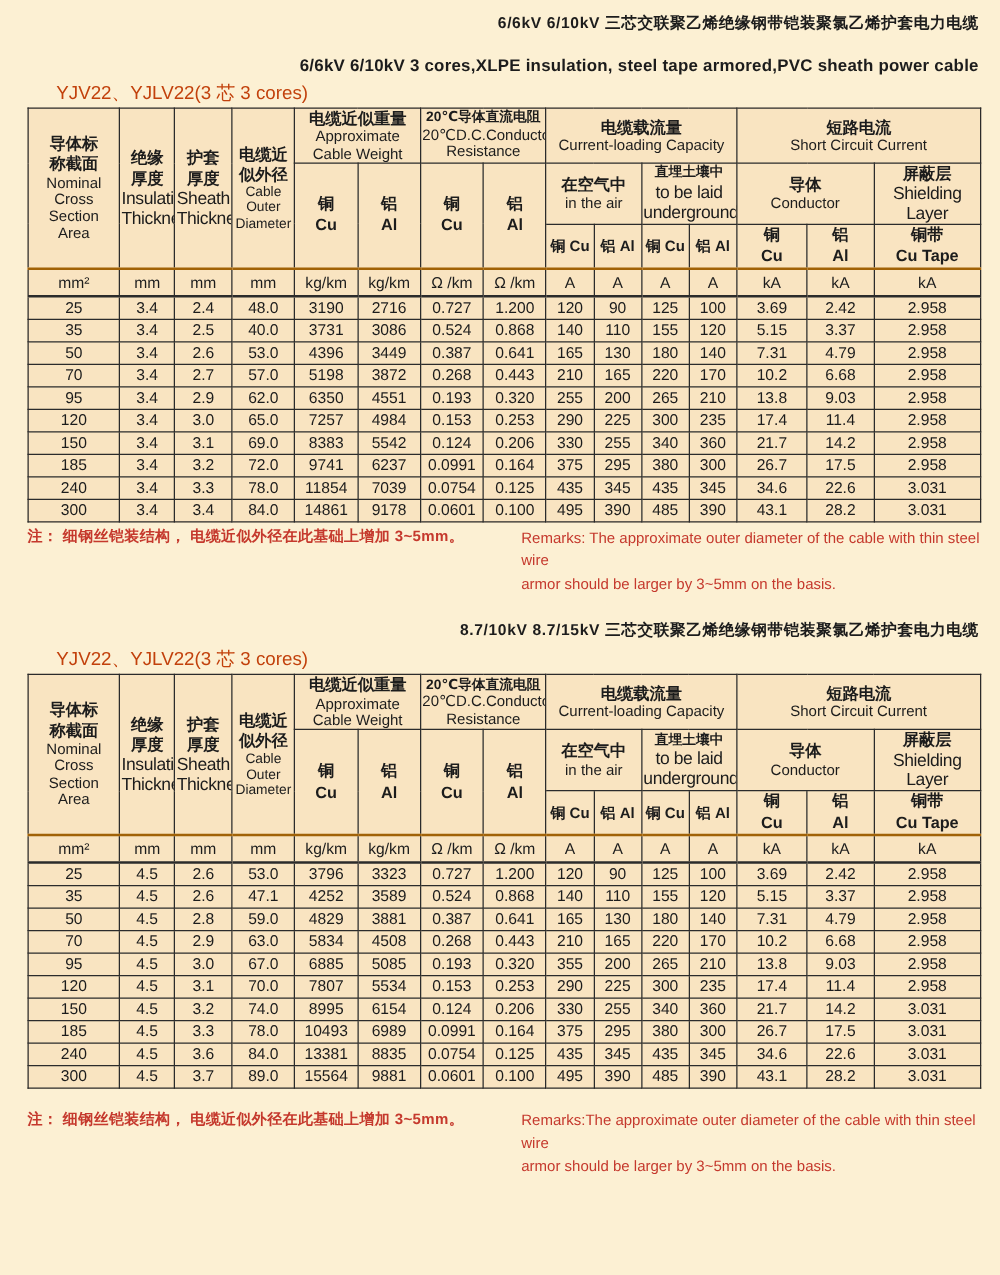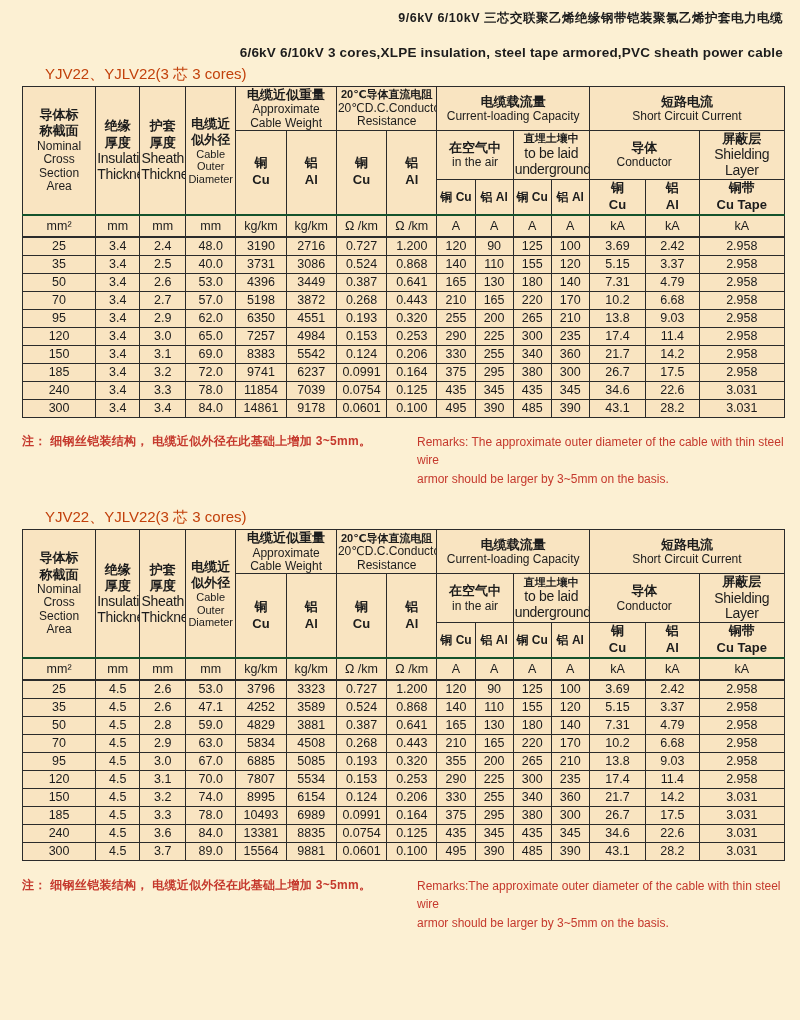--- a/index.html
+++ b/index.html
@@ -27,38 +27,38 @@
   }
   .zh{display:block;font-size:13px;font-weight:bold;white-space:pre-line;line-height:1.25;}
   .en{display:block;font-size:12px;font-weight:normal;white-space:pre-line;line-height:1.12;}
   .en.sm{font-size:14px;letter-spacing:-.3px;}
   .en.md{font-size:11px;}
   .zh.sm{font-size:11px;}
   .metal .zh{font-size:13px;line-height:1.3;}
   .metal-inline{font-size:12px;font-weight:bold;white-space:nowrap;}
   tr.units td{
     height:20px;font-size:12.5px;font-weight:normal;
-    border-top:2px solid #14532d;border-bottom:2px solid #2b2b2b;
+    border-top:2px solid #a16207;border-bottom:2px solid #2b2b2b;
   }
   tbody.data td{height:17px;font-size:12.5px;}
 
-  .remarks{display:flex;margin:15px 0 0 0;color:#c5392d;}
+  .remarks{display:flex;margin:3px 0 0 0;color:#c5392d;}
   .remark-zh{width:395px;font-size:12px;font-weight:bold;letter-spacing:.3px;}
   .remark-en{flex:1;font-size:12px;white-space:pre-line;line-height:1.55;}
   .section2{margin-top:20px;}
   .section2 .remarks{margin-top:16px;}
 </style>
 </head>
 <body>
 
 <div class="page">
 
   <section>
     <div class="titles">
-      <div class="title-zh">9/6kV 6/10kV 三芯交联聚乙烯绝缘钢带铠装聚氯乙烯护套电力电缆</div>
+      <div class="title-zh">6/6kV 6/10kV 三芯交联聚乙烯绝缘钢带铠装聚氯乙烯护套电力电缆</div>
       <div class="title-en">6/6kV 6/10kV 3 cores,XLPE insulation, steel tape armored,PVC sheath power cable</div>
     </div>
     <div class="model">YJV22、YJLV22(3 芯  3 cores)</div>
 
     <table class="cable">
       <colgroup>
         <col style="width:9.6%">
           <col style="width:5.8%">
           <col style="width:6.0%">
           <col style="width:6.6%">
@@ -369,20 +369,21 @@
 
     <div class="remarks">
       <div class="remark-zh">注：  细钢丝铠装结构，  电缆近似外径在此基础上增加 3~5mm。</div>
       <div class="remark-en">Remarks:   The approximate outer diameter of the cable with thin steel wire
 armor should be larger by 3~5mm on the basis.</div>
     </div>
   </section>
 
   <section class="section2">
     <div class="titles">
+      <div class="title-zh">8.7/10kV 8.7/15kV 三芯交联聚乙烯绝缘钢带铠装聚氯乙烯护套电力电缆</div>
     </div>
     <div class="model">YJV22、YJLV22(3 芯  3 cores)</div>
 
     <table class="cable">
       <colgroup>
         <col style="width:9.6%">
           <col style="width:5.8%">
           <col style="width:6.0%">
           <col style="width:6.6%">
         <col style="width:6.6%">

